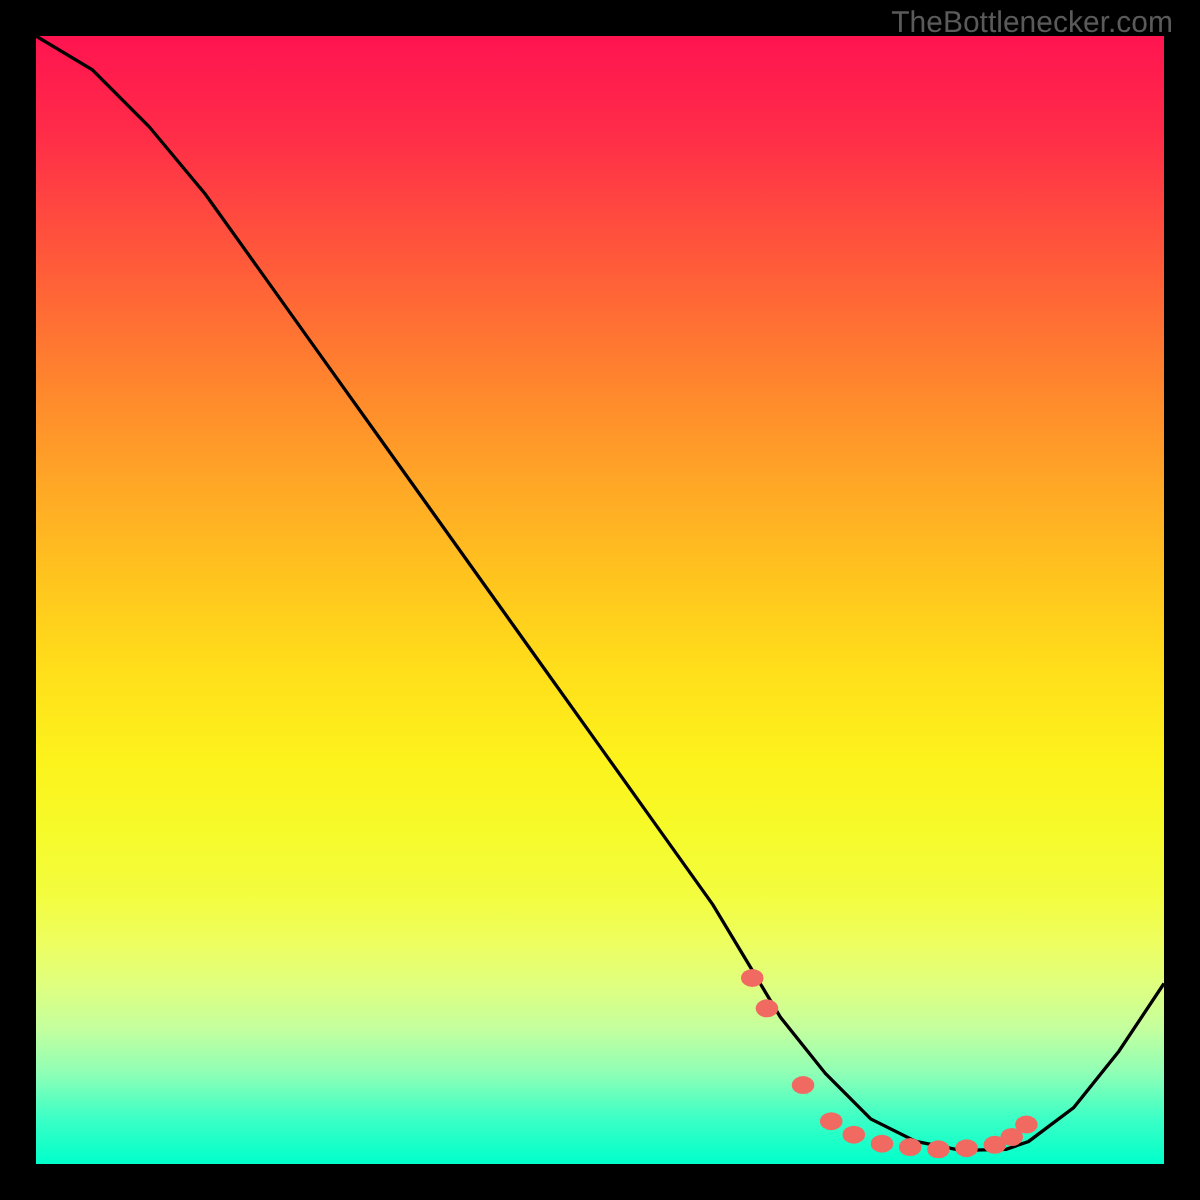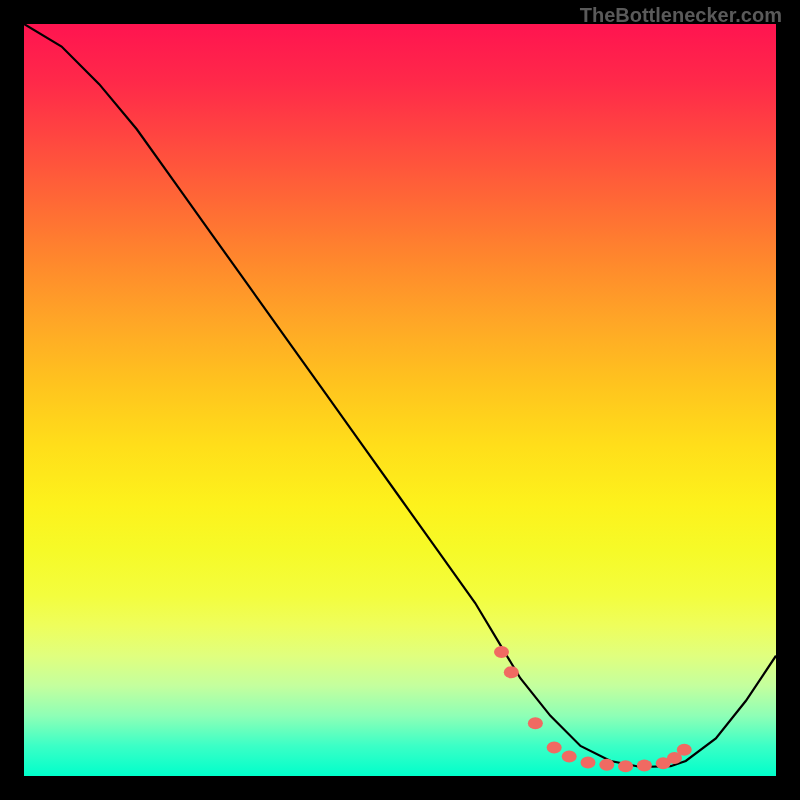--- a/index.html
+++ b/index.html
@@ -10,21 +10,21 @@
     position: relative;
     overflow: hidden;
     font-family: Arial, sans-serif;
   }
   .watermark {
     position: absolute;
     top: 4px;
     right: 18px;
     color: #5a5a5a;
     font-size: 20px;
-    font-weight: 700;
+    font-weight: 400;
     z-index: 10;
   }
   .plot-area {
     position: absolute;
     top: 24px;
     left: 24px;
     width: 752px;
     height: 752px;
   }
   .gradient-bg {

